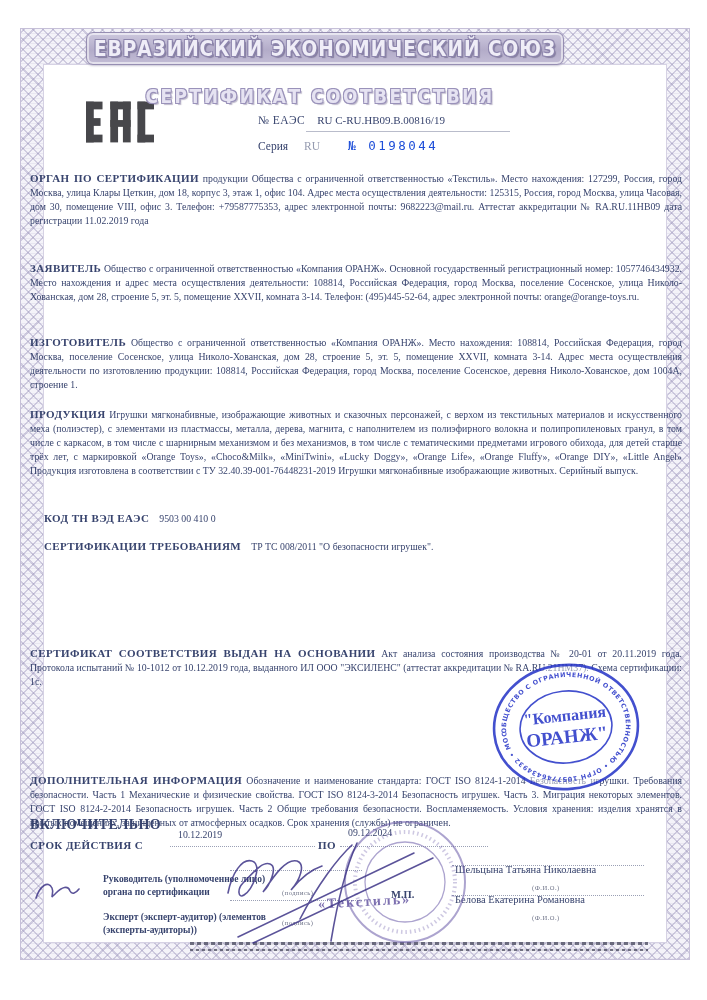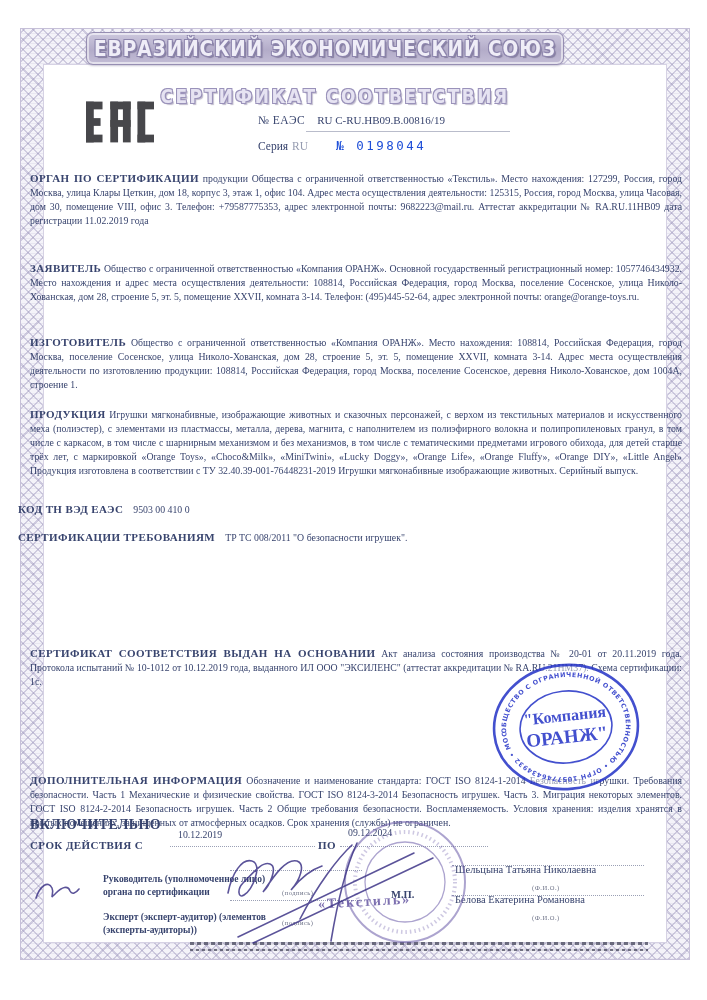--- a/index.html
+++ b/index.html
@@ -20,37 +20,37 @@
     background:linear-gradient(180deg,#cdc8de 0%,#b3acc9 55%,#c3bdd6 100%);
     border:1px solid #968eb2;border-radius:7px;
     box-shadow:inset 0 0 0 2px rgba(255,255,255,.55), 0 1px 2px rgba(120,112,150,.4);
     display:flex;align-items:center;justify-content:center;}
   .banner span{font-family:"DejaVu Sans",sans-serif;font-weight:900;font-size:18.5px;
     letter-spacing:1px;color:#efedf7;transform:scaleY(1.12);white-space:nowrap;
     text-shadow:-1px -1px 0 #8d85ad,1px -1px 0 #8d85ad,-1px 1px 0 #8d85ad,1px 1px 0 #8d85ad,2px 2px 1px rgba(90,82,120,.55);}
   
   .eac{position:absolute;left:86px;top:100px;z-index:2;}
   
-  .doc-title{position:absolute;left:15px;top:86px;width:640px;text-align:center;z-index:2;}
+  .doc-title{position:absolute;left:0;top:86px;width:640px;text-align:center;z-index:2;}
   .doc-title span{font-family:"DejaVu Sans",sans-serif;font-weight:900;font-size:17px;
     letter-spacing:2.5px;color:#e6e3f2;transform:scaleY(1.1);display:inline-block;
     text-shadow:-1px -1px 0 #9a92ba,1px -1px 0 #9a92ba,-1px 1px 0 #9a92ba,1px 1px 0 #9a92ba,2px 2px 1px rgba(110,100,140,.45);}
   .numrow{position:absolute;left:258px;top:114px;font-size:11.5px;z-index:2;}
   .numrow .lbl{letter-spacing:.5px;}
   .numrow .val{margin-left:12px;font-size:11px;}
   .numline{position:absolute;left:306px;top:131px;width:204px;border-bottom:1px solid #b9bccb;z-index:2;}
   .seriesrow{position:absolute;left:258px;top:138px;font-size:11.5px;z-index:2;}
-  .seriesrow .region{color:#959bb0;margin-left:4px;}
+  .seriesrow .region{color:#959bb0;margin-left:16px;}
   .seriesrow .serial{font-family:"DejaVu Sans Mono",monospace;color:#1d4ed8;font-size:12.5px;
       letter-spacing:2.5px;margin-left:28px;}
   
   .sec{position:absolute;left:30px;width:652px;font-size:9.8px;line-height:1.42;
        text-align:justify;z-index:2;}
   .sec b{font-size:11px;letter-spacing:.4px;font-family:"Liberation Serif",serif;}
-  .kv{position:absolute;left:18px;z-index:2;font-size:9.8px;}
+  .kv{position:absolute;left:44px;z-index:2;font-size:9.8px;margin-top:9px;}
   .kv b{font-size:11px;letter-spacing:.4px;}
   .kv .v{margin-left:10px;}
   
   .validity{position:absolute;left:30px;top:826px;width:652px;height:30px;z-index:2;font-size:9.8px;}
   .validity b{font-size:11px;letter-spacing:.4px;}
   .v-lbl{position:absolute;left:0;top:13px;}
   .v-date1{position:absolute;left:148px;top:3px;}
   .v-line1{position:absolute;left:140px;top:20px;width:145px;border-bottom:1px dotted #9aa0b5;}
   .v-po{position:absolute;left:288px;top:13px;}
   .v-date2{position:absolute;left:318px;top:1px;}

